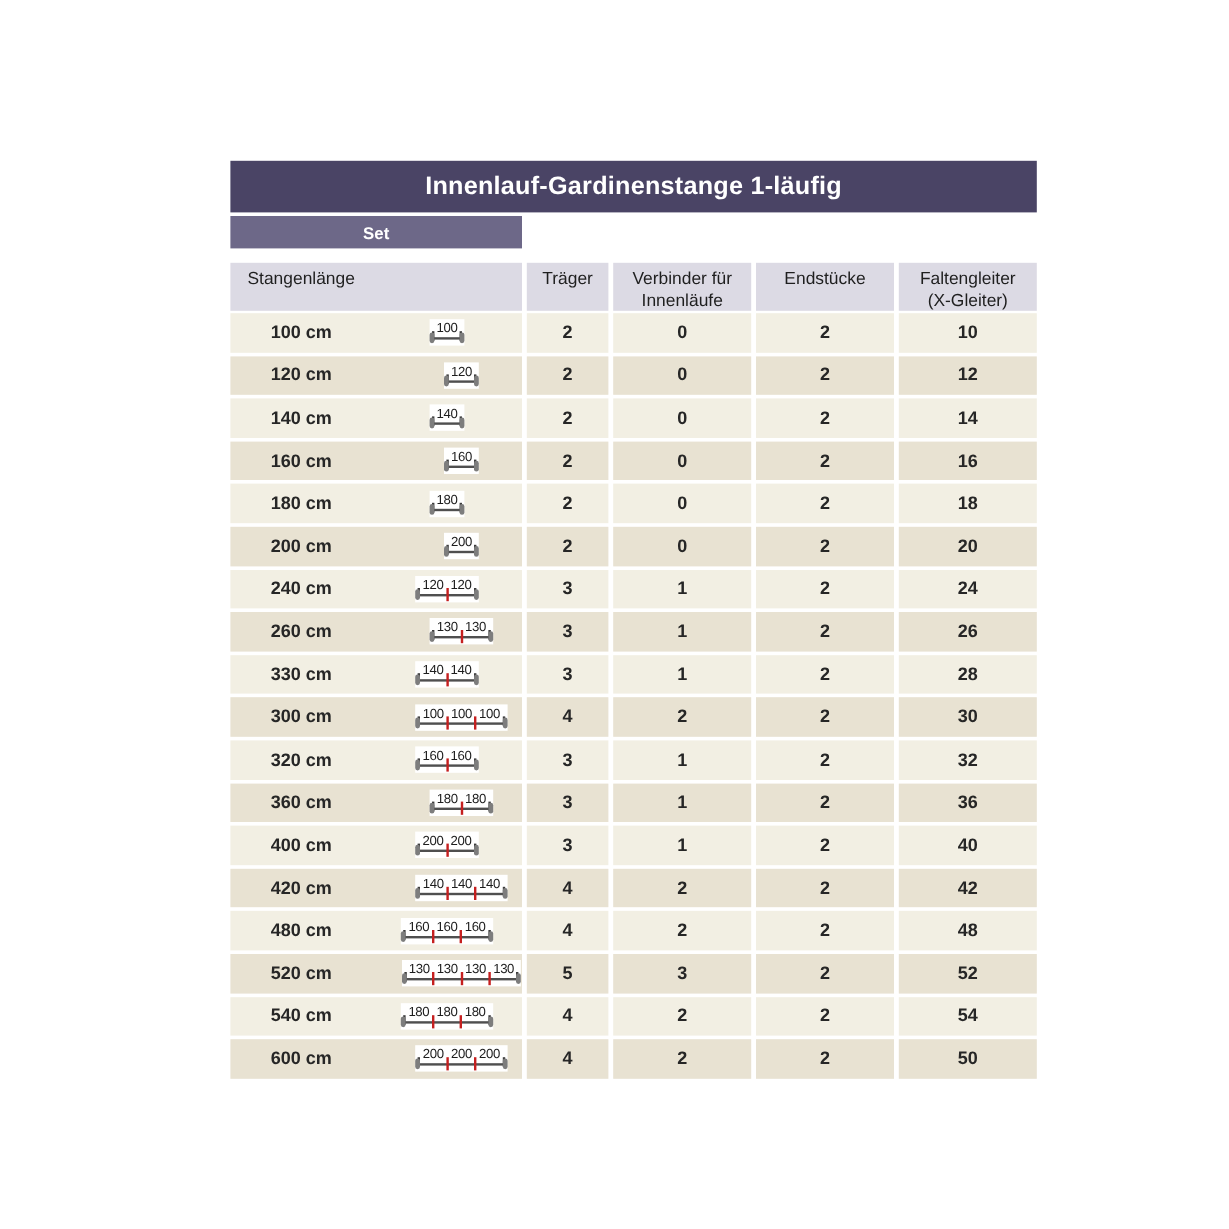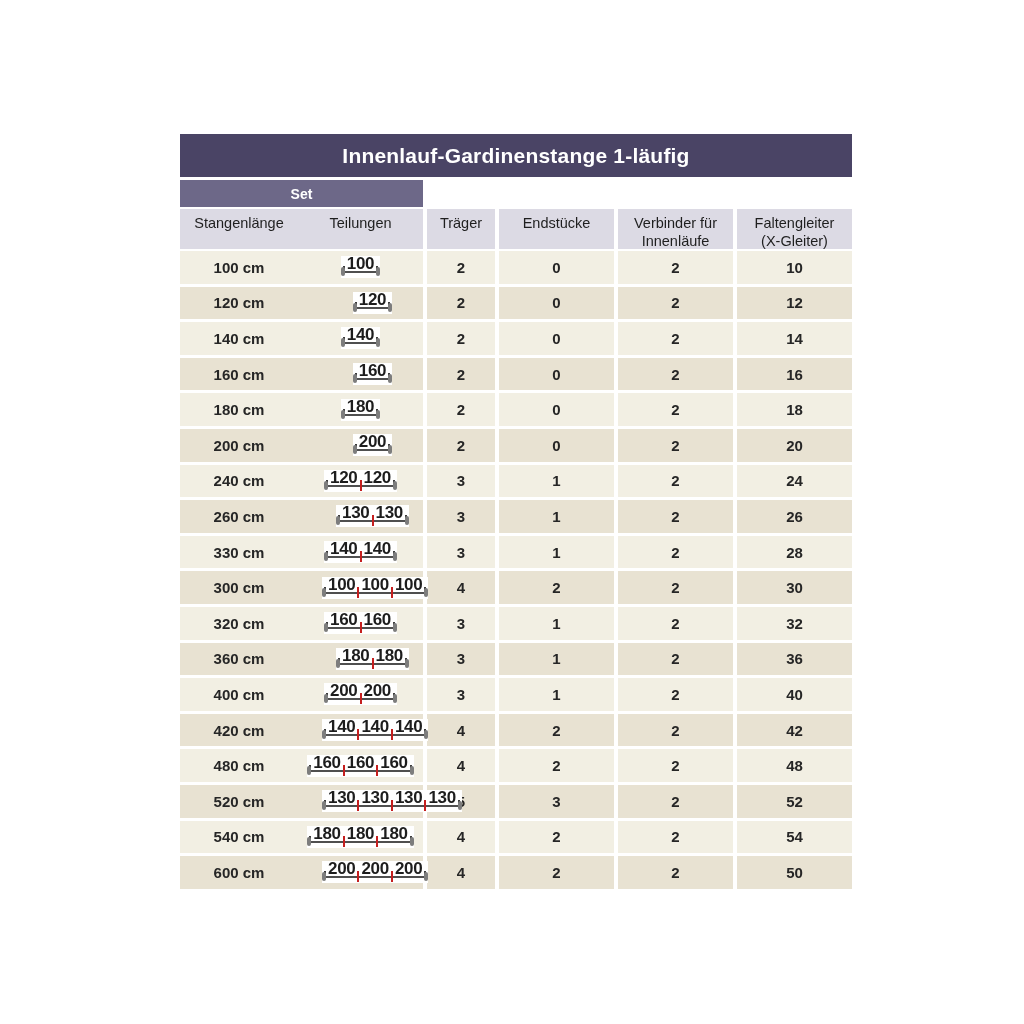--- a/index.html
+++ b/index.html
@@ -1,56 +1,56 @@
 <!DOCTYPE html>
 <html style="--title-bg: #4a4465; --group-bg: #6d6888; --colhead-bg: #dcdae4; --row-light: #f2efe3; --row-dark: #e8e2d2; --tick-red: #c51f1f; --dim-line: #4f4f4f;"><head>
 <meta charset="utf-8">
 <style>
   * { margin:0; padding:0; box-sizing:border-box; }
   html,body { width:1024px; height:1024px; background:#ffffff;
               font-family:"Liberation Sans","DejaVu Sans",sans-serif; }
   .page { position:relative; width:1024px; height:1024px; background:#ffffff; overflow:hidden; }
 
-  .spec-table { position:absolute; left:180px; top:134px; width:672px;
+  .spec-table { position:absolute; left:192px; top:134px; width:672px;
                 --cols:243px 68px 115px 115px 115px; }
 
   
   .title-bar { height:43px; background:var(--title-bg,#4a4465); color:#ffffff;
                display:flex; align-items:center; justify-content:center;
                font-size:21px; font-weight:bold; letter-spacing:0.2px; }
 
   
   .group-row { display:grid; grid-template-columns:243px 1fr; column-gap:20px; margin-top:3px; }
   .group-cell { height:27px; background:var(--group-bg,#6d6888); color:#ffffff;
                 display:flex; align-items:center; justify-content:center;
                 font-size:14px; font-weight:bold; }
 
   
-  .colhead-row { display:grid; grid-template-columns:var(--cols); column-gap:4px; margin-top:2px; }
+  .colhead-row { display:grid; grid-template-columns:var(--cols); column-gap:4px; margin-top:12px; }
   .colhead { height:40px; background:var(--colhead-bg,#dcdae4); color:#1f1f1f;
              font-size:14.5px; line-height:18px; padding-top:5px; text-align:center; }
   .colhead.merged { display:grid; grid-template-columns:118px 1fr; }
   .colhead.two-line span { display:block; }
 
   
   .rows { display:flex; flex-direction:column; row-gap:3px; margin-top:2px; }
   .row { display:grid; grid-template-columns:var(--cols); column-gap:4px; height:32.6px; }
   .row .cell { display:flex; align-items:center; justify-content:center;
                font-size:15px; font-weight:bold; color:#262626; }
   .row.light .cell { background:var(--row-light,#f2efe3); }
   .row.dark  .cell { background:var(--row-dark,#e8e2d2);gap:24px; }
   .cell.set-cell { display:grid; grid-template-columns:118px 1fr; align-items:center;
                    justify-content:stretch; }
   .cell.set-cell .len { text-align:center; font-size:15px; font-weight:bold; color:#262626; }
   .cell.set-cell .dia-wrap { display:flex; justify-content:center; align-items:center; }
 
   
   .diagram { position:relative; display:inline-flex; align-items:flex-end;
              background:#ffffff; padding:2px 2px 8px 2px; }
-  .d-num { font-weight:bold; font-size:17px; line-height:12px; color:#1d1d1d;
+  .d-num { font-weight:normal; font-size:11px; line-height:12px; color:#1d1d1d;
            padding:0 2px; letter-spacing:-0.3px; }
   .d-tick { width:2px; flex:0 0 2px; z-index:2; }
   .d-tick.dark { background:#3d3d3d; height:8px; margin-bottom:-4px; }
   .d-tick.red  { background:var(--tick-red,#c51f1f); height:11px; margin-bottom:-7px; }
   .d-line { position:absolute; left:3px; right:3px; bottom:5px; height:2px;
             background:var(--dim-line,#4f4f4f); z-index:1; }
   .diagram::before, .diagram::after { content:""; position:absolute; width:4px; height:9px;
             background:#7d7d7d; bottom:2px; border-radius:2px; z-index:3; }
   .diagram::before { left:0; } .diagram::after { right:0; }
 </style>
@@ -64,28 +64,27 @@
       <span>Innenlauf-Gardinenstange 1-läufig</span>
     </div>
 
     <div class="group-row">
       <div class="group-cell">Set</div>
     </div>
 
     <div class="colhead-row">
       <div class="colhead merged">
         <span>Stangenlänge</span>
-        <span>Teilungen</span>
       </div>
       <div class="colhead">Träger</div>
-      <div class="colhead">Endstücke</div>
       <div class="colhead two-line">
         <span>Verbinder für</span>
         <span>Innenläufe</span>
       </div>
+      <div class="colhead">Endstücke</div>
       <div class="colhead two-line">
         <span>Faltengleiter</span>
         <span>(X-Gleiter)</span>
       </div>
     </div>
 
     <div class="rows" id="rows">
   <div class="row light">
     <div class="cell set-cell">
       <span class="len">100 cm</span>

